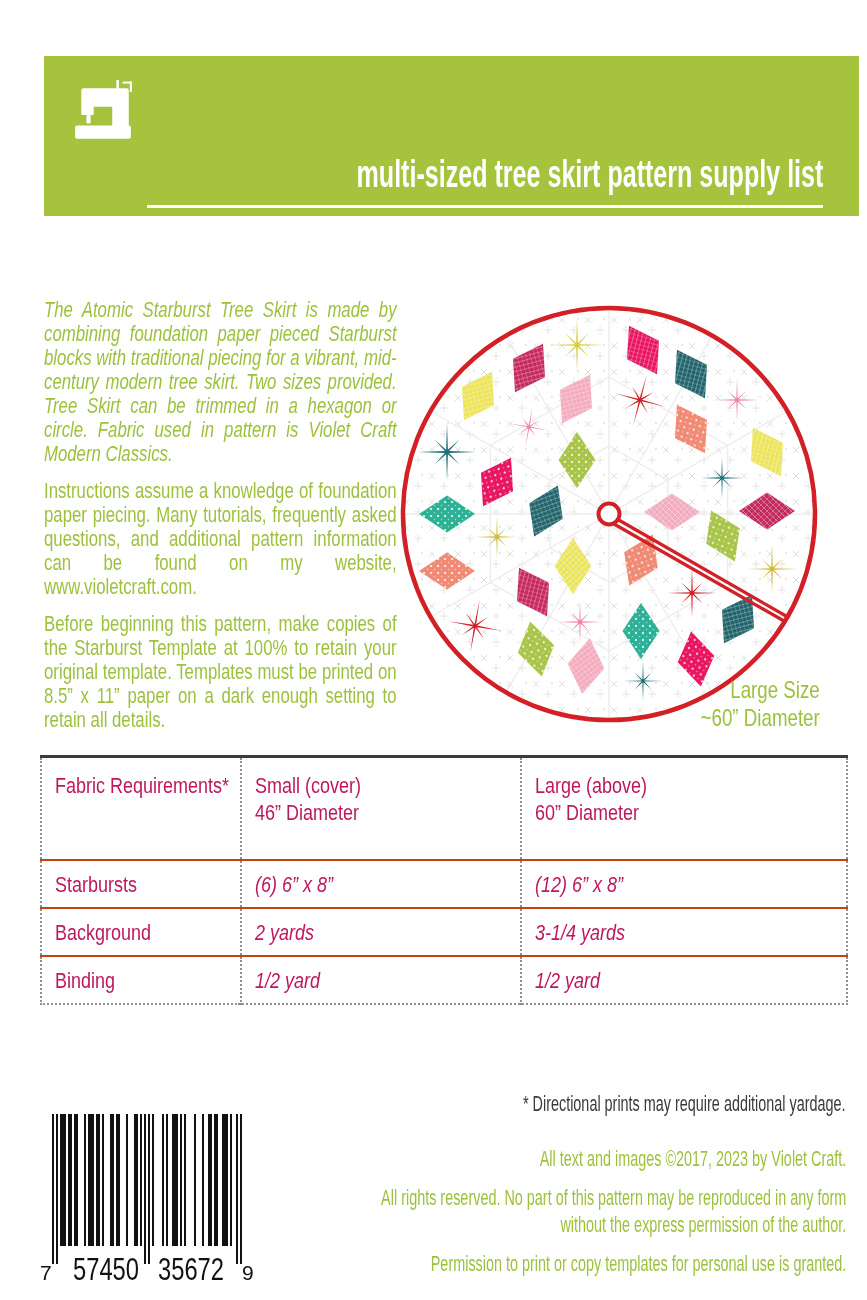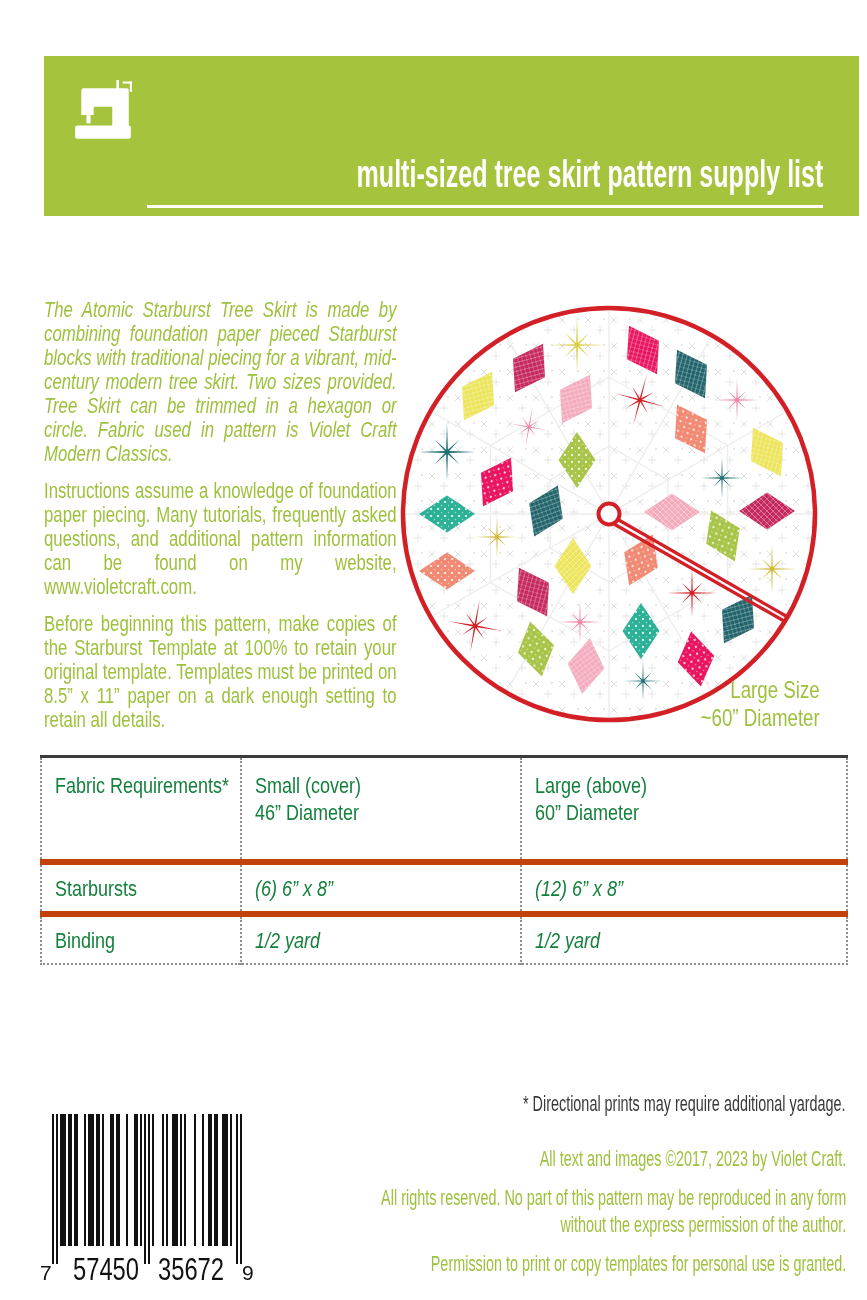--- a/index.html
+++ b/index.html
@@ -20,25 +20,25 @@
   .intro{position:absolute;left:44px;top:298px;width:353px;color:var(--green);}
   .para{margin:0 0 13px 0;font-size:21.5px;line-height:24px;text-align:justify;
         width:452px;transform:scaleX(.78);transform-origin:0 0;font-weight:500;}
   .para.it{font-style:italic;}
   
   .quilt{position:absolute;left:400px;top:288px;width:450px;height:450px;margin:0;}
   .caption{position:absolute;right:47px;top:676px;text-align:right;color:var(--green);
         font-size:24px;line-height:28px;white-space:nowrap;transform:scaleX(.78);transform-origin:100% 0;}
   
   .supply{position:absolute;left:40px;top:755px;width:806px;border-collapse:collapse;
-        table-layout:fixed;color:#15803d;border:2px dotted #8f8f8f;border-top:3px solid #3b3b3b;}
+        table-layout:fixed;color:#be185d;border:2px dotted #8f8f8f;border-top:3px solid #3b3b3b;}
   .supply th,.supply td{vertical-align:top;text-align:left;font-weight:400;padding:11px 8px 9px 13px;}
   .supply th+th,.supply td+td{border-left:2px dotted #8f8f8f;}
   .supply thead th{height:78px;padding-top:14px;}
-  .supply tbody td{border-top:6px solid #c2410c;}
+  .supply tbody td{border-top:2px solid #c2410c;}
   .cw{transform:scaleX(.8);transform-origin:0 0;width:125%;}
   .hcell{font-size:22.5px;line-height:27px;}
   .lbl{font-size:22.5px;line-height:26px;}
   .val{font-style:italic;font-size:22.5px;line-height:26px;}
   .note{font-style:italic;font-size:21.5px;line-height:26px;margin-top:21px;white-space:pre-line;}
   .r-starbursts td,.r-background td{height:24px;}
   .r-binding td{height:21px;}
   
   .footnote{position:absolute;right:21px;top:1092px;color:#3a3a3a;font-size:21.5px;
         white-space:nowrap;transform:scaleX(.67);transform-origin:100% 0;}
@@ -286,20 +286,37 @@
           </div>
         </td>
         <td>
           <div class="cw">
             <div class="val">(6) 6” x 8”</div>
           </div>
         </td>
         <td>
           <div class="cw">
             <div class="val">(12) 6” x 8”</div>
+          </div>
+        </td>
+      </tr>
+      <tr class="r-background">
+        <td>
+          <div class="cw">
+            <div class="lbl">Background</div>
+          </div>
+        </td>
+        <td>
+          <div class="cw">
+            <div class="val">2 yards</div>
+          </div>
+        </td>
+        <td>
+          <div class="cw">
+            <div class="val">3-1/4 yards</div>
           </div>
         </td>
       </tr>
       <tr class="r-binding">
         <td>
           <div class="cw">
             <div class="lbl">Binding</div>
           </div>
         </td>
         <td>

